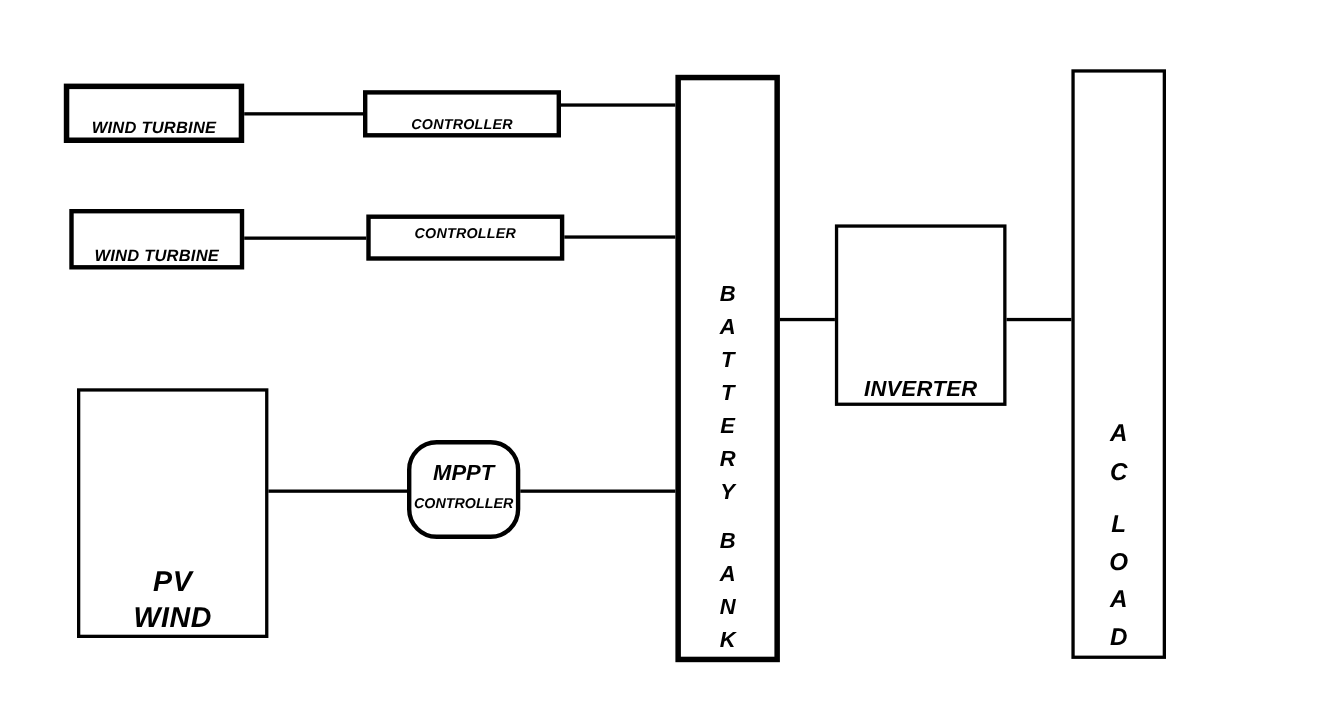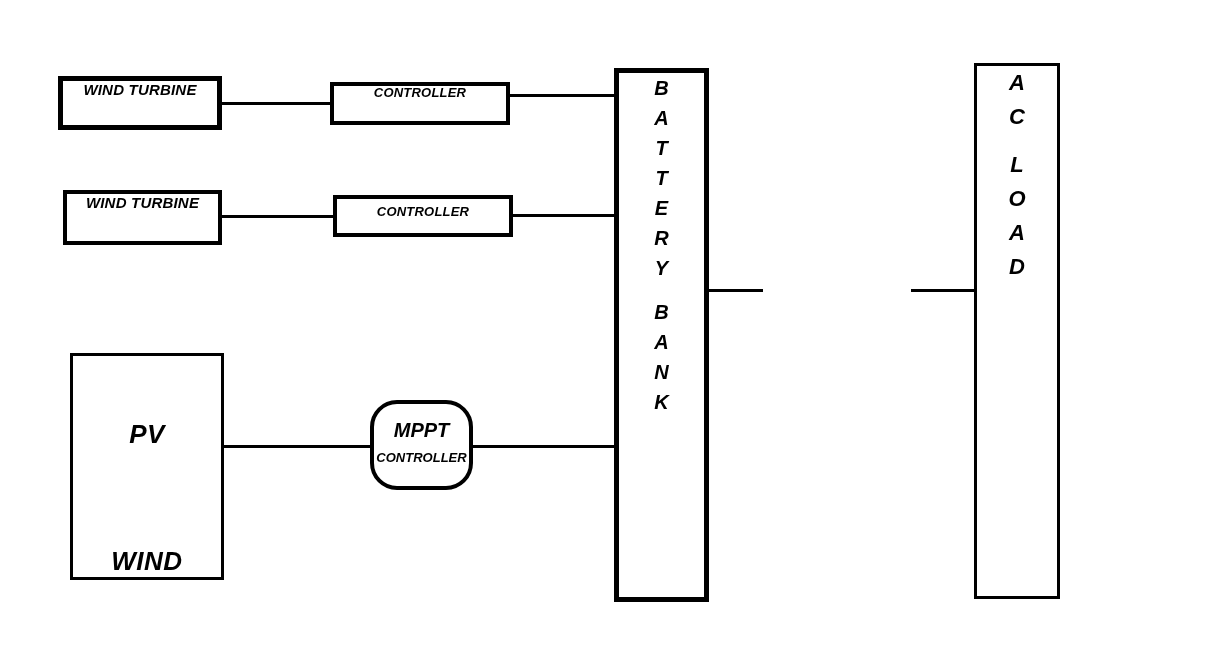--- a/index.html
+++ b/index.html
@@ -19,21 +19,21 @@
 
   
   .block {
     position: absolute;
     box-sizing: border-box;
     background: #ffffff;
     border: 3px solid #000000;
     display: flex;
     flex-direction: column;
     align-items: center;
-    justify-content: flex-start;
+    justify-content: flex-end;
     text-align: center;
     color: #000000;
     font-style: italic;
     font-weight: bold;
     line-height: 1.15;
   }
   .block.thick  { border-width: 5px; }
   .block.medium { border-width: 4px; }
   .block.thin   { border-width: 3px; }
 
@@ -99,21 +99,21 @@
   </div>
 
   <div class="block medium" style="left:63px; top:190px; width:159px; height:55px;">
     <span class="lbl-turbine">WIND TURBINE</span>
   </div>
 
   <div class="block medium" style="left:333px; top:195px; width:180px; height:42px; justify-content:flex-start; padding-top:6px;">
     <span class="lbl-controller">CONTROLLER</span>
   </div>
 
-  <div class="block thin" style="left:70px; top:353px; width:154px; height:227px; justify-content:space-between; padding-top:62px;">
+  <div class="block thin" style="left:70px; top:353px; width:174px; height:227px; justify-content:flex-end; padding-top:62px;">
     <span class="lbl-pv">PV</span>
     <span class="lbl-pv">WIND</span>
   </div>
 
   <div class="block medium" style="left:370px; top:400px; width:103px; height:90px; justify-content:flex-start; padding-top:15px;border-radius:27px;">
     <span class="lbl-mppt">MPPT</span>
     <span class="lbl-mppt-sub">CONTROLLER</span>
   </div>
 
   <div class="block thick" style="left:614px; top:68px; width:95px; height:534px;">
@@ -126,20 +126,23 @@
       <span class="ch">R</span>
       <span class="ch">Y</span>
       <span class="gap"></span>
       <span class="ch">B</span>
       <span class="ch">A</span>
       <span class="ch">N</span>
       <span class="ch">K</span>
     </div>
   </div>
 
+  <div class="block thin" style="left:759px; top:204px; width:156px; height:165px;">
+    <span class="lbl-inverter">INVERTER</span>
+  </div>
 
   <div class="block thin" style="left:974px; top:63px; width:86px; height:536px;">
     <div class="vstack" style="font-size:22px; line-height:1.55;">
       <span class="ch">A</span>
       <span class="ch">C</span>
       <span class="gap"></span>
       <span class="ch">L</span>
       <span class="ch">O</span>
       <span class="ch">A</span>
       <span class="ch">D</span>

